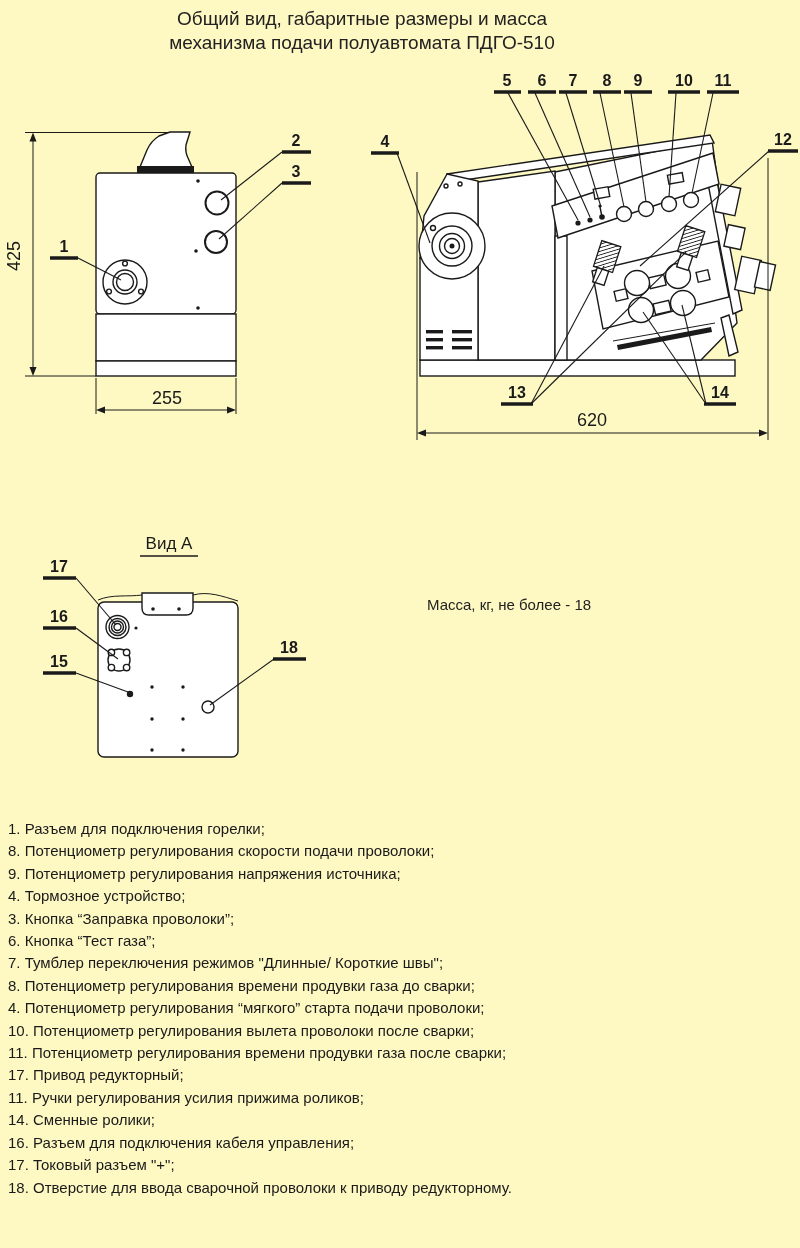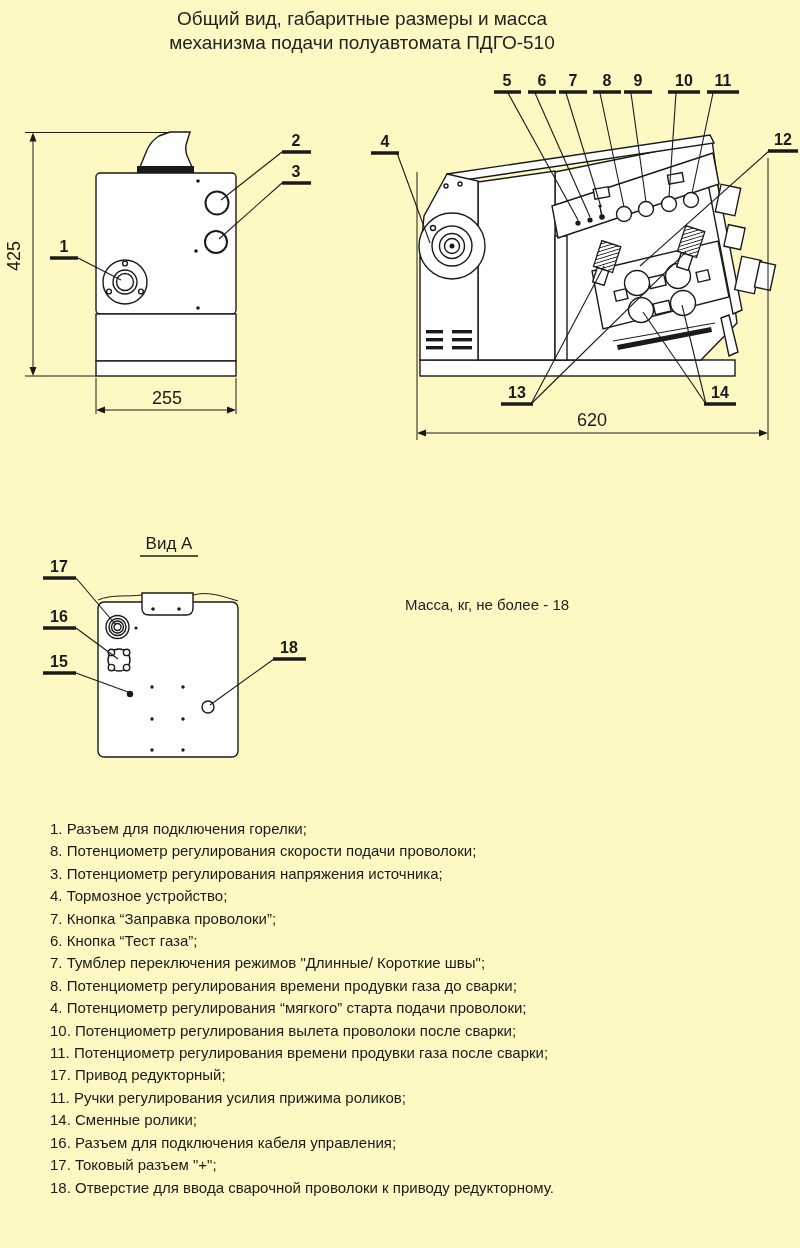--- a/index.html
+++ b/index.html
@@ -6,23 +6,23 @@
   .page {
     position:relative; width:800px; height:1248px; background:#fef9c3;
     font-family:"Liberation Sans", sans-serif; color:#1a1a1a; overflow:hidden;padding-left:20px;
   }
   .title {
     position:absolute; left:0; top:7px; width:724px; text-align:center;
     font-size:19px; line-height:24px; color:#222;
   }
   .svg-top  { position:absolute; left:0; top:60px;  width:800px; height:400px; }
   .svg-viewa{ position:absolute; left:0; top:520px; width:340px; height:270px; }
-  .mass { position:absolute; left:405px; top:596px; font-size:15px; color:#222; }
+  .mass { position:absolute; left:427px; top:596px; font-size:15px; color:#222; }
   .parts { position:absolute; left:8px; top:818px; width:784px; font-size:15px; line-height:22.4px; color:#1a1a1a; }
-  .pitem { white-space:nowrap;margin-left:42px; }
+  .pitem { white-space:nowrap; }
   
   .s   { fill:none; stroke:#1a1a1a; stroke-width:1.4; }
   .sw  { fill:#fff;  stroke:#1a1a1a; stroke-width:1.4; }
   .sw2 { fill:#fff;  stroke:#1a1a1a; stroke-width:2; }
   .thin{ fill:none; stroke:#1a1a1a; stroke-width:1; }
   .leader { fill:none; stroke:#1a1a1a; stroke-width:1.1; }
   .u   { fill:none; stroke:#1a1a1a; stroke-width:3.5; }
   .fillb { fill:#1a1a1a; stroke:none; }
   .co  { font:700 16px "Liberation Sans", sans-serif; fill:#1a1a1a; text-anchor:middle; }
   .dim { font:400 18px "Liberation Sans", sans-serif; fill:#1a1a1a; text-anchor:middle; }
@@ -326,23 +326,23 @@
       <path class="u" d="M273,659 H306"></path>
       <text class="co" x="289" y="653">18</text>
     </g>
   </svg>
 
   <div class="mass">Масса, кг, не более - 18</div>
 
   <div class="parts">
     <div class="pitem" style="">1. Разъем для подключения горелки;</div>
       <div class="pitem" style="">8. Потенциометр регулирования скорости подачи проволоки;</div>
-      <div class="pitem" style="">3. Потенциометр регулирования напряжения источника;</div>
+      <div class="pitem" style="">9. Потенциометр регулирования напряжения источника;</div>
       <div class="pitem" style="">4. Тормозное устройство;</div>
-      <div class="pitem" style="">7. Кнопка “Заправка проволоки”;</div>
+      <div class="pitem" style="">3. Кнопка “Заправка проволоки”;</div>
       <div class="pitem" style="">6. Кнопка “Тест газа”;</div>
       <div class="pitem" style="">7. Тумблер переключения режимов "Длинные/ Короткие швы";</div>
       <div class="pitem" style="">8. Потенциометр регулирования времени продувки газа до сварки;</div>
       <div class="pitem" style="">4. Потенциометр регулирования “мягкого” старта подачи проволоки;</div>
       <div class="pitem" style="">10. Потенциометр регулирования вылета проволоки после сварки;</div>
       <div class="pitem" style="">11. Потенциометр регулирования времени продувки газа после сварки;</div>
       <div class="pitem" style="">17. Привод редукторный;</div>
       <div class="pitem" style="">11. Ручки регулирования усилия прижима роликов;</div>
       <div class="pitem" style="">14. Сменные ролики;</div>
       <div class="pitem" style="">16. Разъем для подключения кабеля управления;</div>

